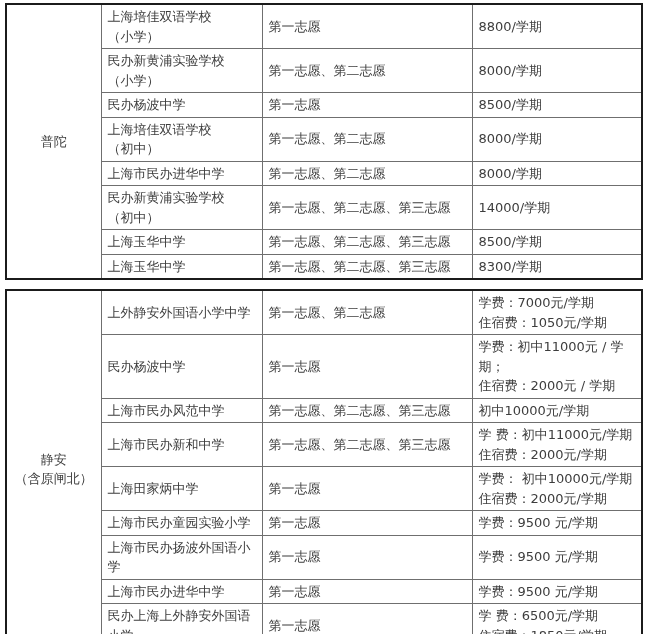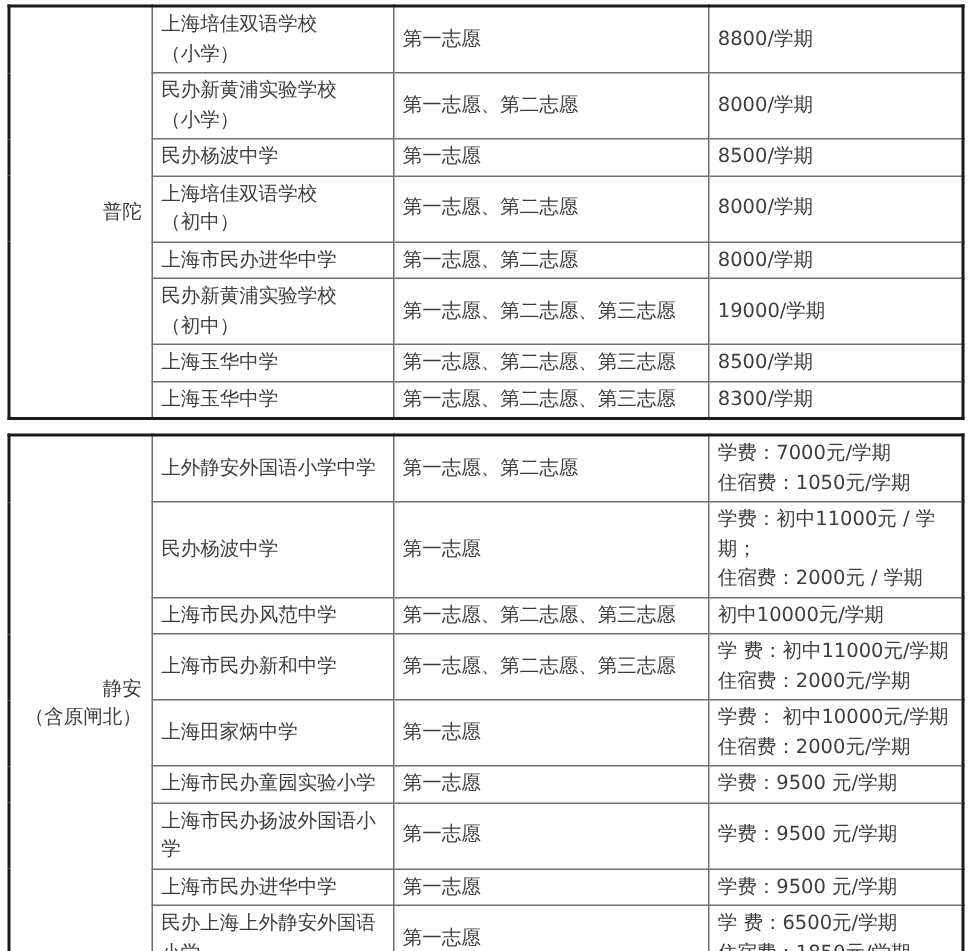--- a/index.html
+++ b/index.html
@@ -31,21 +31,21 @@
     font-size: 13px;
     line-height: 1.5;
     color: #3d3d3d;
     padding: 2px 6px;
     vertical-align: middle;
     white-space: pre-line;
     word-break: break-all;
     overflow: hidden;
   }
   td.district {
-    text-align: right;
+    text-align: center;
     padding: 2px 3px;
     margin-left: 12px;
   }
   td.school { }
   td.choices { }
   td.fee { }
   col.c-district { width: 95px; }
   col.c-school   { width: 161px; }
   col.c-choices  { width: 210px; }
   col.c-fee      { width: 170px; }
@@ -89,21 +89,21 @@
         </tr>
         <tr>
           <td class="school">上海市民办进华中学</td>
           <td class="choices">第一志愿、第二志愿</td>
           <td class="fee">8000/学期</td>
         </tr>
         <tr>
           <td class="school">民办新黄浦实验学校
 （初中）</td>
           <td class="choices">第一志愿、第二志愿、第三志愿</td>
-          <td class="fee">19000/学期</td>
+          <td class="fee">14000/学期</td>
         </tr>
         <tr>
           <td class="school">上海玉华中学</td>
           <td class="choices">第一志愿、第二志愿、第三志愿</td>
           <td class="fee">8500/学期</td>
         </tr>
         <tr>
           <td class="school">上海玉华中学</td>
           <td class="choices">第一志愿、第二志愿、第三志愿</td>
           <td class="fee">8300/学期</td>

